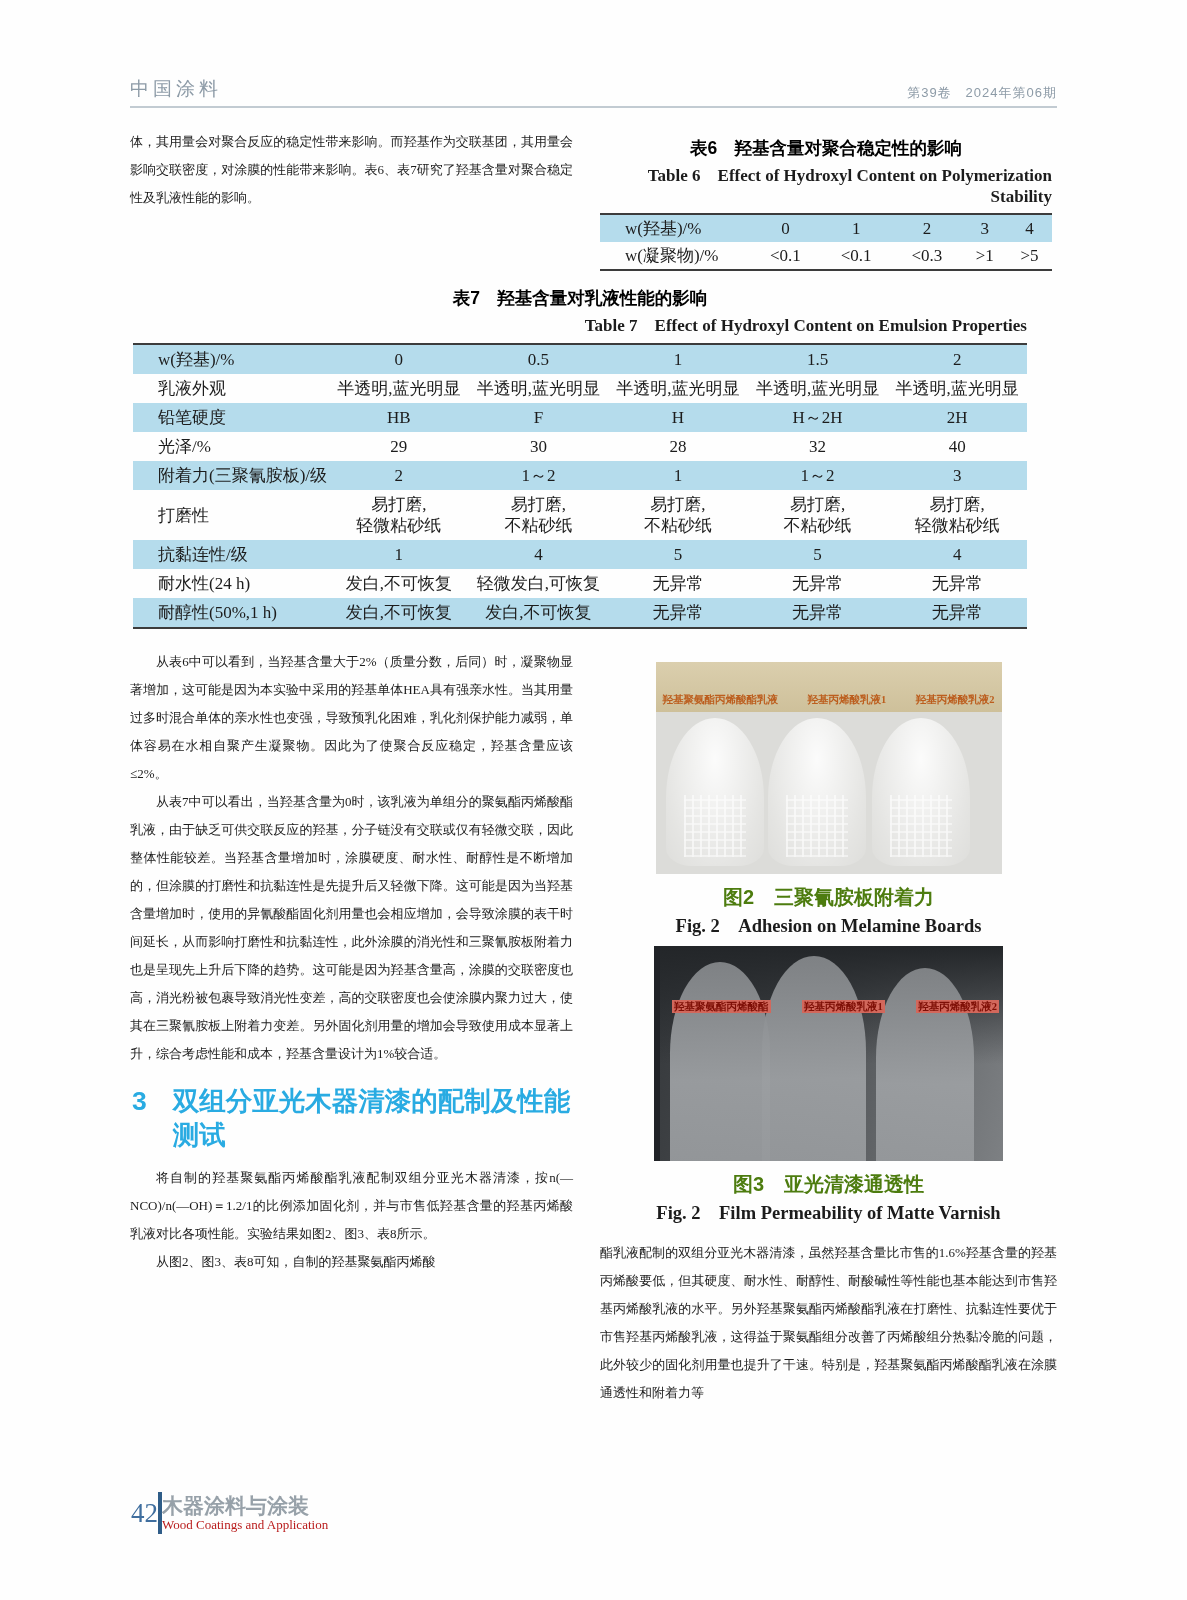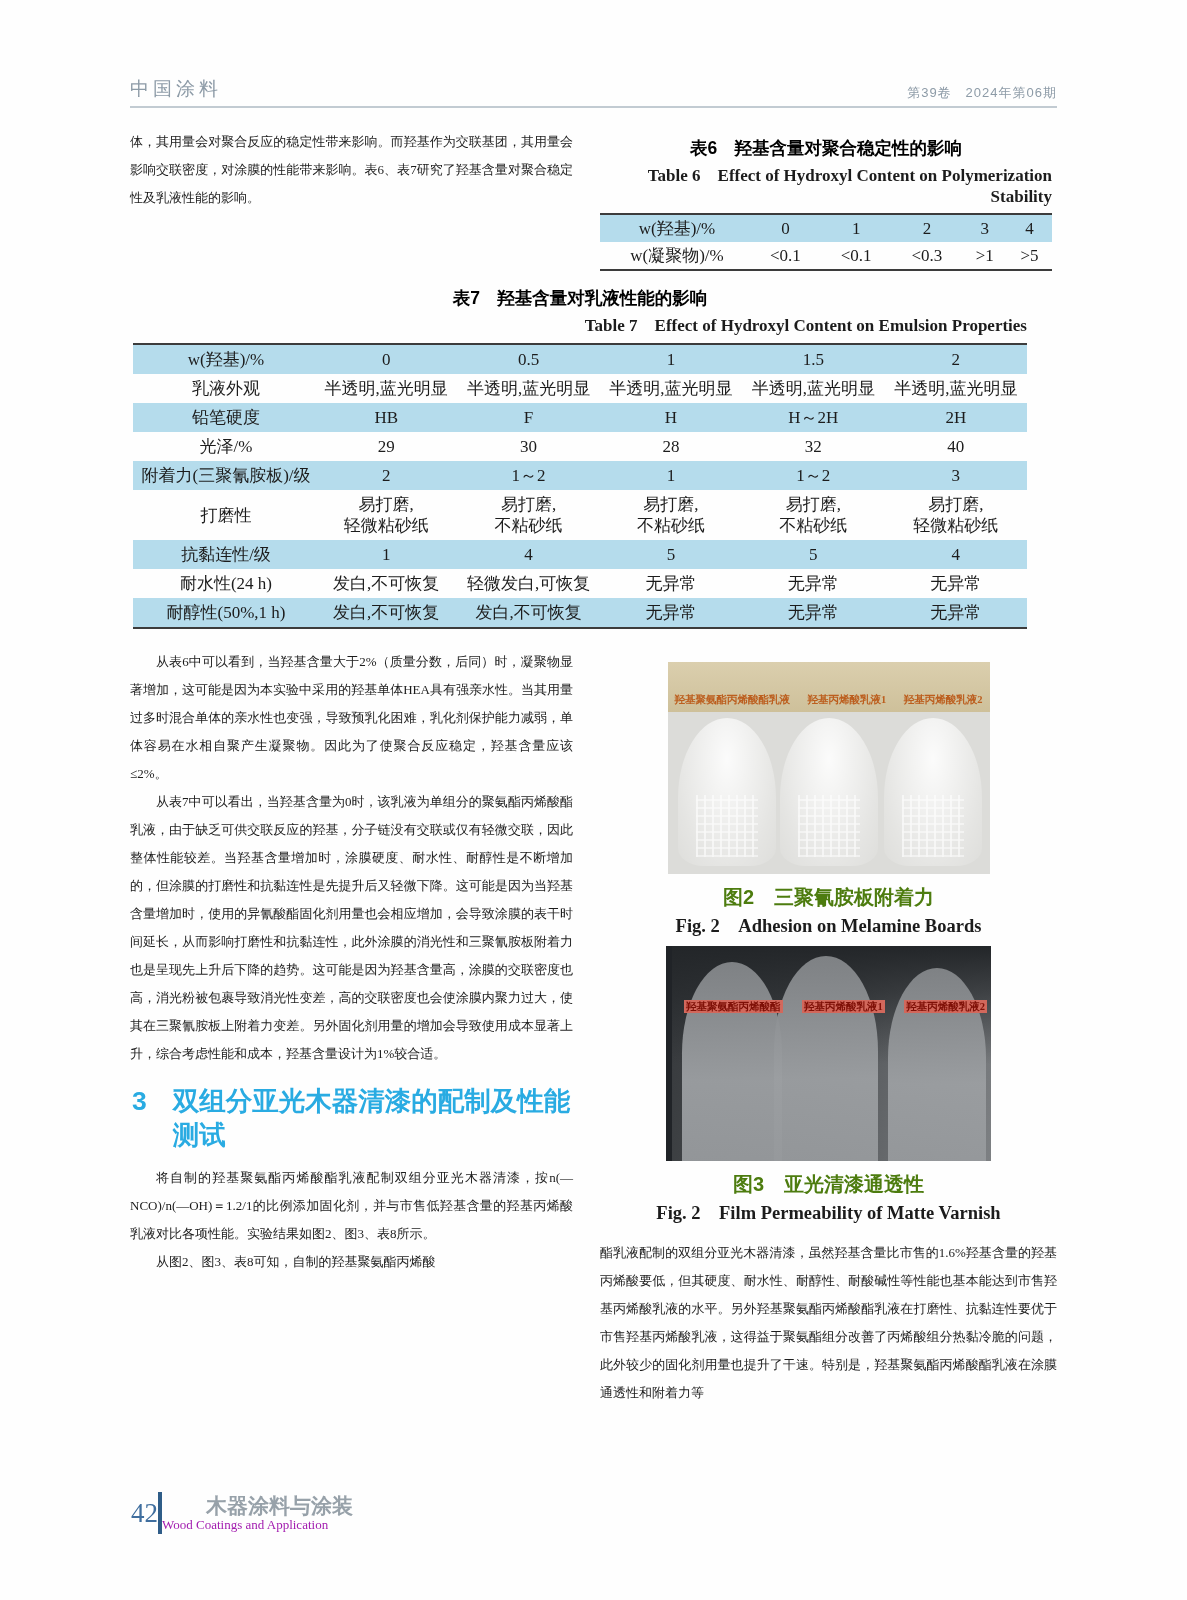--- a/index.html
+++ b/index.html
@@ -23,37 +23,37 @@
   .intro { position:absolute; left:130px; top:128px; width:443px; }
   .t6wrap { position:absolute; left:600px; top:136px; width:452px; }
   .tbl-title-cn { text-align:center; font-family:"Liberation Sans", sans-serif;
                   font-weight:bold; font-size:17.5px; color:#000000; margin:0 0 4px 0; }
   .tbl-title-en { text-align:right; font-weight:bold; font-size:17px; margin:0 0 6px 0; }
   table.tbl { border-collapse:collapse; border-top:2.2px solid #3c3c3c;
               border-bottom:2.2px solid #3c3c3c; width:100%;
               font-size:17px; }
   table.tbl td { text-align:center; vertical-align:middle; padding:3px 2px;
                  line-height:21px; white-space:pre-line; }
-  table.tbl td.lbl { text-align:center; padding-left:6px; white-space:nowrap; }
+  table.tbl td.lbl { text-align:left; padding-left:25px; white-space:nowrap; }
   tr.blue td { background:#b5dcec; }
   
   .t7wrap { position:absolute; left:133px; top:286px; width:894px; }
   .t7wrap .tbl td { padding:4px 2px; }
   
   .colL { position:absolute; left:130px; top:648px; width:443px; }
   .colR { position:absolute; left:600px; top:648px; width:457px; }
   .sec-head { display:flex; align-items:baseline; gap:26px; margin:16px 0 12px 2px;
               font-family:"Liberation Sans", sans-serif; font-weight:bold;
               color:#29abe2; font-size:26.5px; line-height:34px; }
   
   .figblock { text-align:center; }
   .fig-cap-cn { font-family:"Liberation Sans", sans-serif; font-weight:bold;
                 font-size:20px; margin:10px 0 2px 0; color:#4d7c0f; }
   .fig-cap-en { font-weight:bold; font-size:18.5px; margin:0 0 8px 0; }
-  .photo { position:relative; margin:0 auto; overflow:hidden; }
+  .photo { position:relative; margin:0 auto; overflow:hidden;padding-left:24px; }
   
   .f2 { width:322px; height:212px; background:#dcdcd9; margin-top:14px; }
   .f2 .strip { position:absolute; left:0; right:0; top:0; height:50px;
                background:linear-gradient(#dbcfae,#cec09a); }
   .f2 .labels { position:absolute; left:7px; right:7px; top:32px; display:flex;
                 justify-content:space-between; color:#bc5e1e; font-weight:bold;
                 font-size:10.5px; line-height:12px; }
   .f2 .patch { position:absolute; top:56px; bottom:8px; width:98px;
                border-radius:49px 49px 26px 26px / 80px 80px 18px 18px;
                background:radial-gradient(ellipse at 50% 28%, rgba(255,255,255,.9), rgba(255,255,255,.25) 72%, rgba(255,255,255,.05)); }
@@ -74,22 +74,22 @@
   .f3 .sw2 { left:102px; top:10px; width:104px; }
   .f3 .sw3 { left:216px; top:22px; width:98px; border-radius:60px 60px 0 0 / 110px 110px 0 0; }
   .f3 .labels { position:absolute; left:12px; right:4px; top:54px; display:flex;
                 justify-content:space-between; font-size:10.5px; line-height:13px; }
   .f3 .labels span { background:#d2685c; color:#7e0f06; font-weight:bold; padding:0 2px; }
   
   .foot { position:absolute; left:131px; top:1492px; display:flex; align-items:center; }
   .foot .pno { color:#3f6e9e; font-size:27px; font-family:"Liberation Serif", serif; }
   .foot .bar { width:4px; height:42px; background:#2f5d88; }
   .foot .cn { font-family:"Liberation Sans", sans-serif; font-weight:bold;
-              color:#97a1a9; font-size:21px; line-height:22px;padding-left:44px; }
-  .foot .en { color:#a21caf; font-size:13px; line-height:15px; }
+              color:#97a1a9; font-size:21px; line-height:22px; }
+  .foot .en { color:#b91c1c; font-size:13px; line-height:15px; }
 </style>
 </head>
 <body>
 
 <div class="page">
 
   <div class="hdr">
     <span class="jname">中国涂料</span>
     <span class="jissue">第39卷　2024年第06期</span>
   </div>

